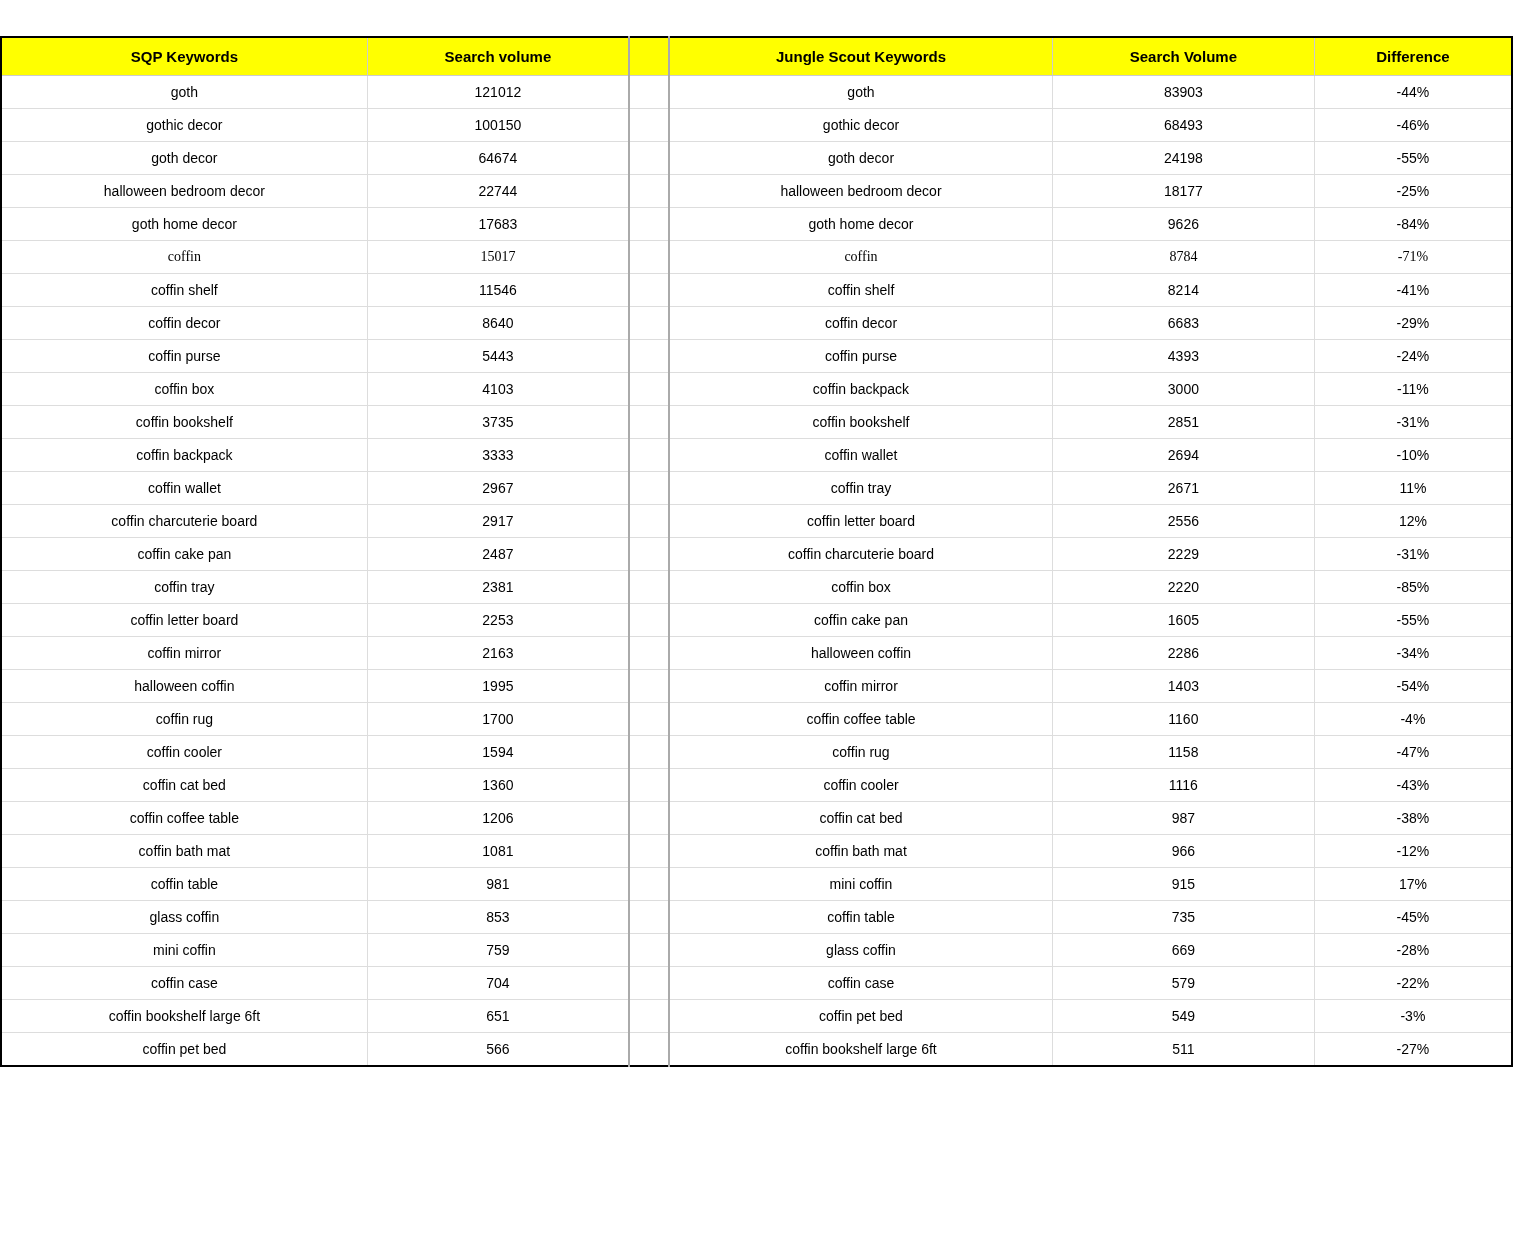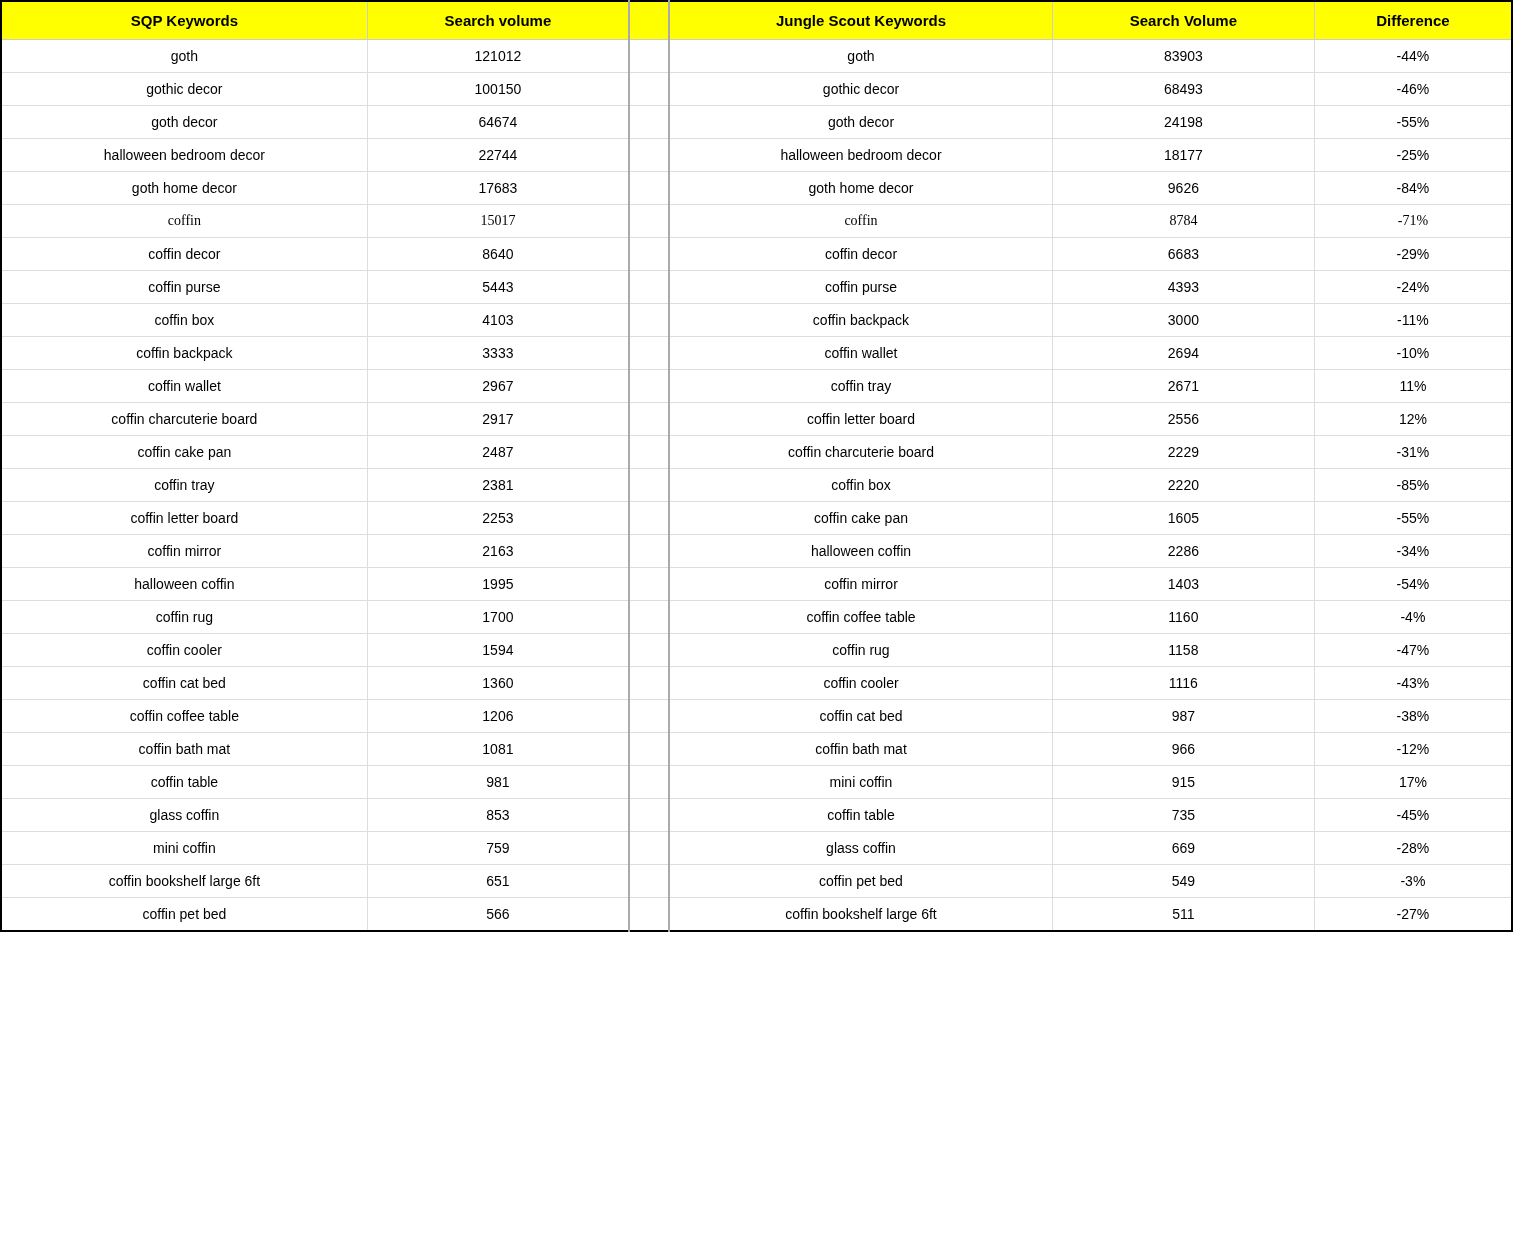--- a/index.html
+++ b/index.html
@@ -15,20 +15,21 @@
     .table-container {
       width: 1513px;
       min-height: 1242px;
       overflow: auto;
       background: #ffffff;
     }
     table {
       width: 100%;
       border-collapse: collapse;
       border: 2px solid #000000;
+      margin-top: 36px;
     }
     thead tr th {
       background-color: #ffff00;
       font-weight: bold;
       font-size: 15px;
       padding: 10px 14px;
       text-align: center;
       border: 1px solid #cccccc;
       color: #000000;
     }
@@ -108,20 +109,28 @@
         </tr>
         <tr style="background-color: rgb(255, 255, 255); font-family: Liberation Serif, serif;">
           <td>coffin</td>
           <td>15017</td>
           <td class="divider-col"></td>
           <td>coffin</td>
           <td>8784</td>
           <td>-71%</td>
         </tr>
         <tr style="background-color: rgb(255, 255, 255);">
+          <td>coffin shelf</td>
+          <td>11546</td>
+          <td class="divider-col"></td>
+          <td>coffin shelf</td>
+          <td>8214</td>
+          <td>-41%</td>
+        </tr>
+        <tr style="background-color: rgb(255, 255, 255);">
           <td>coffin decor</td>
           <td>8640</td>
           <td class="divider-col"></td>
           <td>coffin decor</td>
           <td>6683</td>
           <td>-29%</td>
         </tr>
         <tr style="background-color: rgb(255, 255, 255);">
           <td>coffin purse</td>
           <td>5443</td>
@@ -132,20 +141,28 @@
         </tr>
         <tr style="background-color: rgb(255, 255, 255);">
           <td>coffin box</td>
           <td>4103</td>
           <td class="divider-col"></td>
           <td>coffin backpack</td>
           <td>3000</td>
           <td>-11%</td>
         </tr>
         <tr style="background-color: rgb(255, 255, 255);">
+          <td>coffin bookshelf</td>
+          <td>3735</td>
+          <td class="divider-col"></td>
+          <td>coffin bookshelf</td>
+          <td>2851</td>
+          <td>-31%</td>
+        </tr>
+        <tr style="background-color: rgb(255, 255, 255);">
           <td>coffin backpack</td>
           <td>3333</td>
           <td class="divider-col"></td>
           <td>coffin wallet</td>
           <td>2694</td>
           <td>-10%</td>
         </tr>
         <tr style="background-color: rgb(255, 255, 255);">
           <td>coffin wallet</td>
           <td>2967</td>
@@ -258,20 +275,28 @@
           <td>735</td>
           <td>-45%</td>
         </tr>
         <tr style="background-color: rgb(255, 255, 255);">
           <td>mini coffin</td>
           <td>759</td>
           <td class="divider-col"></td>
           <td>glass coffin</td>
           <td>669</td>
           <td>-28%</td>
+        </tr>
+        <tr style="background-color: rgb(255, 255, 255);">
+          <td>coffin case</td>
+          <td>704</td>
+          <td class="divider-col"></td>
+          <td>coffin case</td>
+          <td>579</td>
+          <td>-22%</td>
         </tr>
         <tr style="background-color: rgb(255, 255, 255);">
           <td>coffin bookshelf large 6ft</td>
           <td>651</td>
           <td class="divider-col"></td>
           <td>coffin pet bed</td>
           <td>549</td>
           <td>-3%</td>
         </tr>
         <tr style="background-color: rgb(255, 255, 255);">

